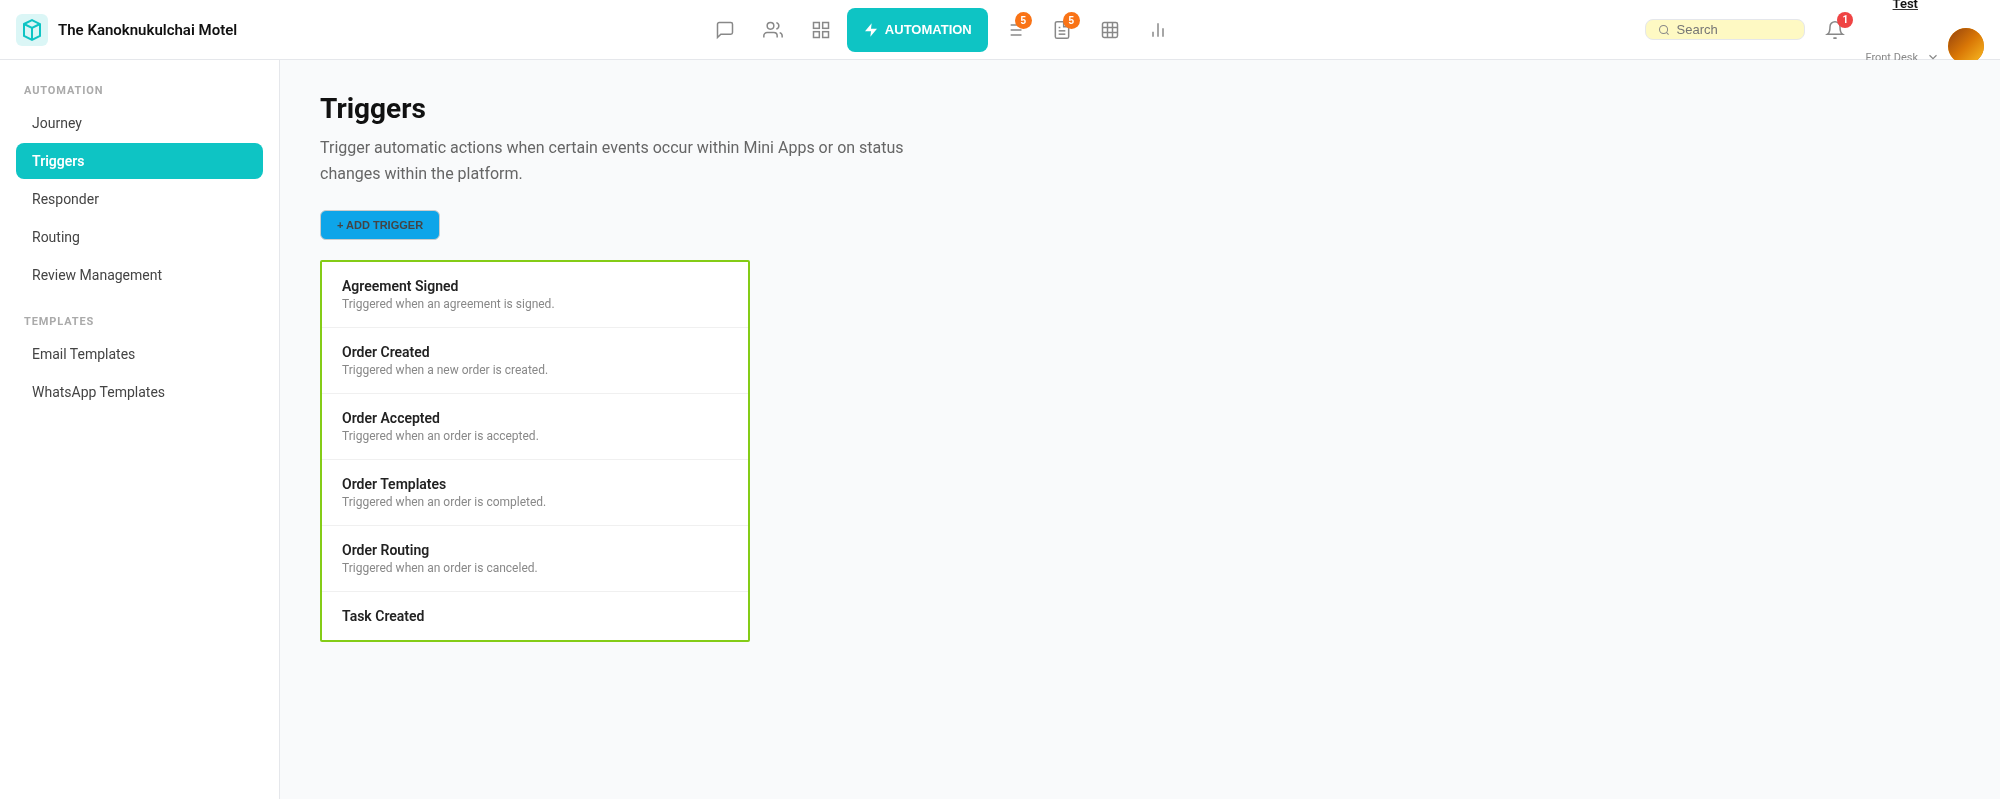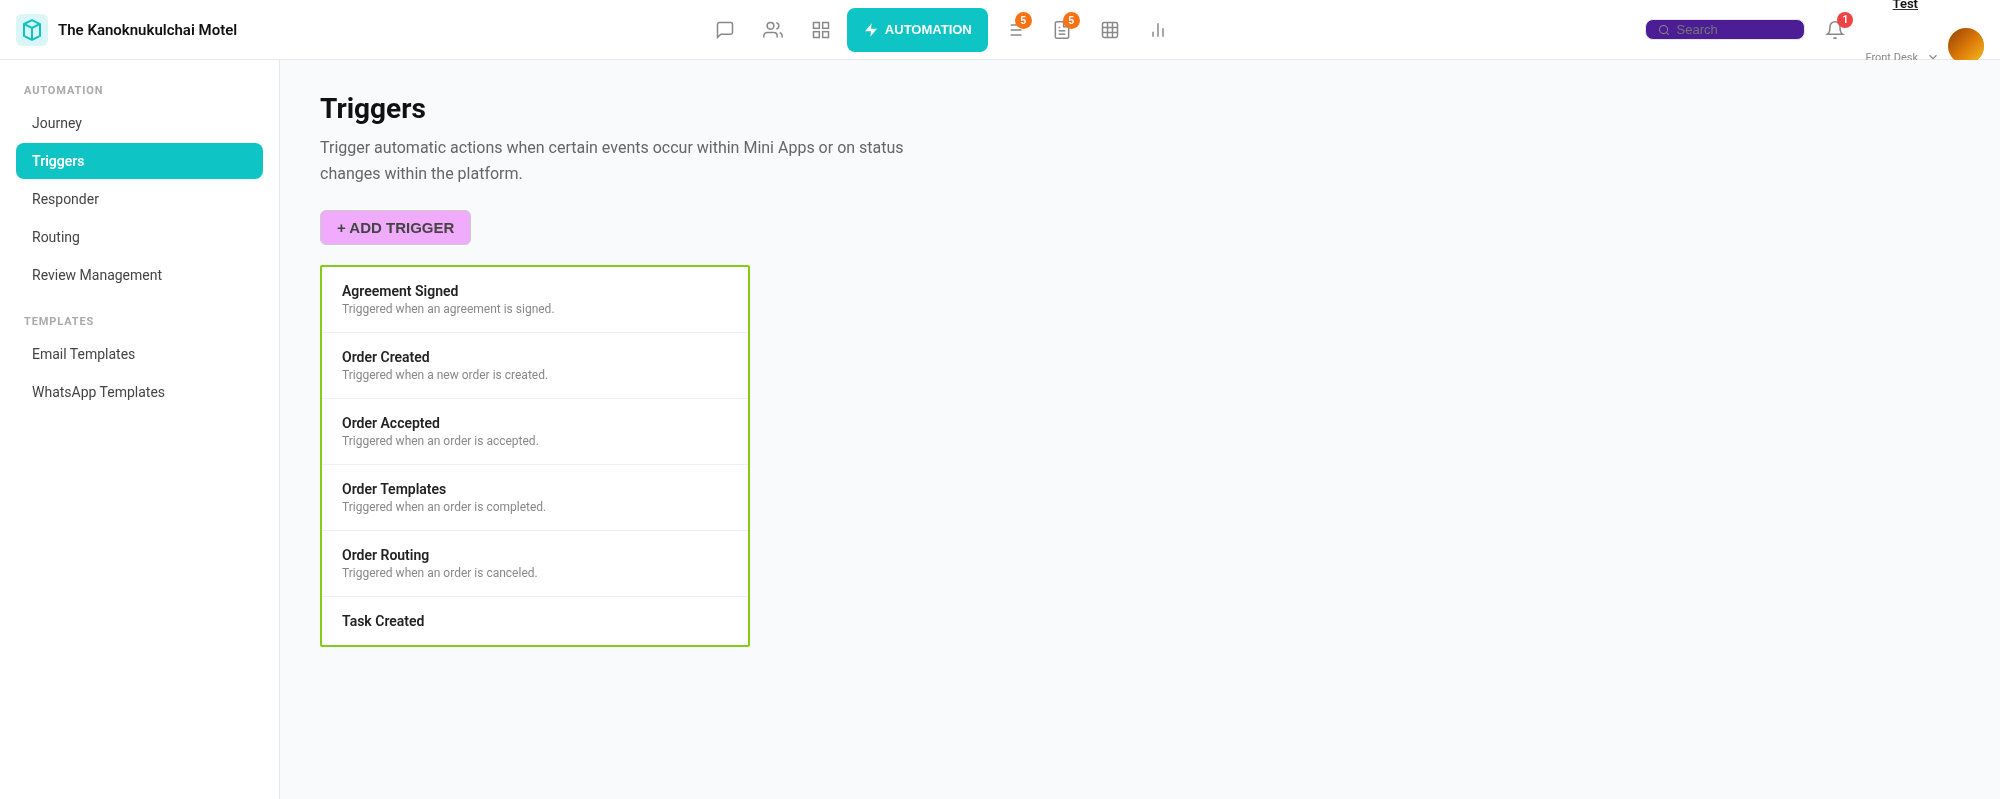--- a/index.html
+++ b/index.html
@@ -79,21 +79,21 @@
       padding: 0 4px;
     }
     .nav-right {
       display: flex;
       align-items: center;
       gap: 12px;
     }
     .search-box {
       display: flex;
       align-items: center;
-      background: #4c1d95;
+      background: #fef9c3;
       border: 1px solid #e5e7eb;
       border-radius: 8px;
       padding: 2px 12px;
       gap: 6px;
       width: 160px;
     }
     .search-box input {
       background: transparent;
       border: none;
       outline: none;
@@ -215,22 +215,22 @@
       max-width: 600px;
       line-height: 1.6;
     }
     .add-trigger-btn {
       display: flex;
       align-items: center;
       gap: 6px;
       padding: 8px 16px;
       border: 1px solid #ccc;
       border-radius: 6px;
-      background: #f0abfc;
-      font-size: 15px;
+      background: #0ea5e9;
+      font-size: 11px;
       font-weight: 600;
       color: #444;
       cursor: pointer;
       margin-bottom: 20px;
     }
 
     
     .triggers-card {
       background: #fff;
       border-radius: 2px;

